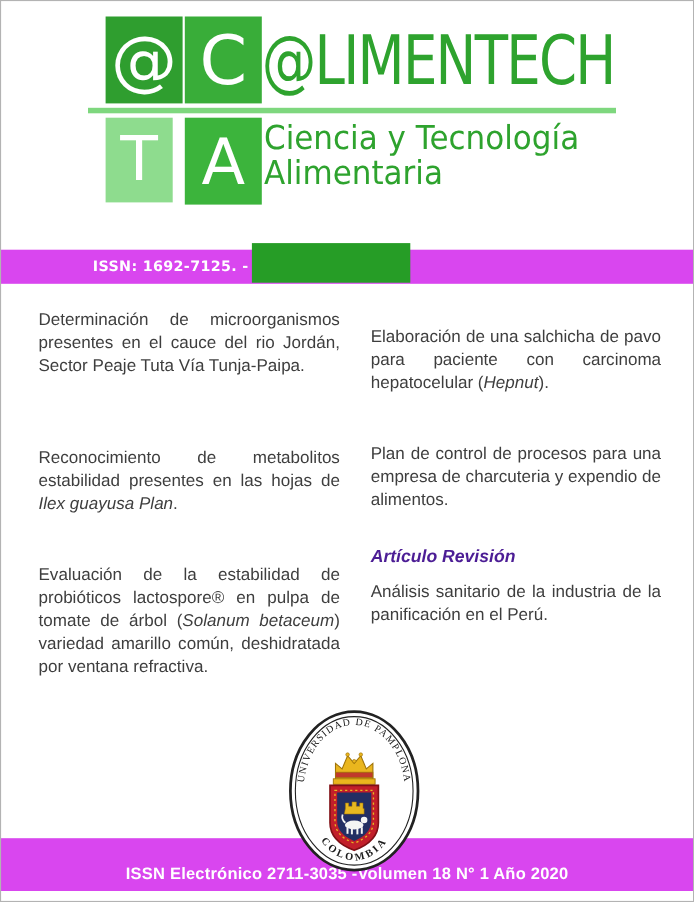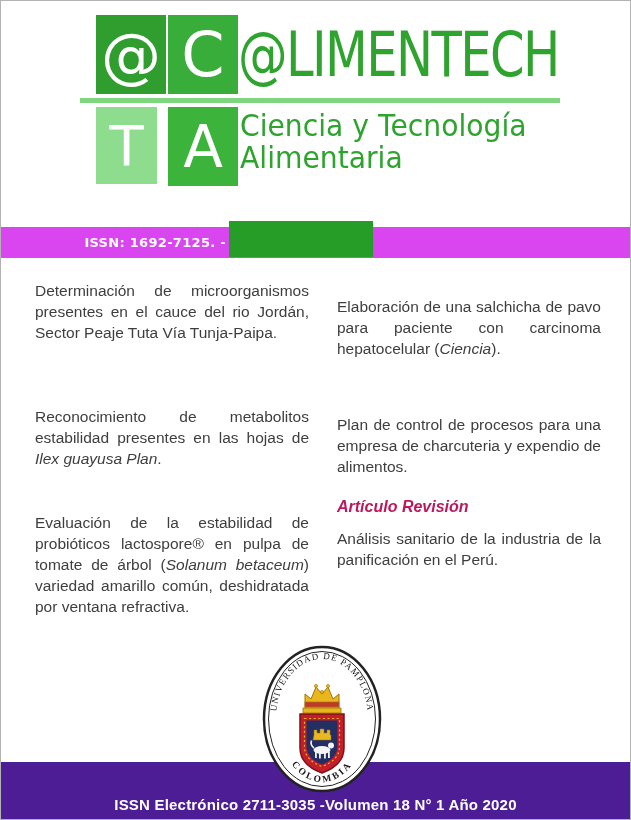--- a/index.html
+++ b/index.html
@@ -41,34 +41,34 @@
 
   
   .article{
     position:absolute;width:274px;color:#3e3e3e;font-size:15.5px;line-height:21px;
     text-align:justify;font-family:"Liberation Sans",sans-serif;
   }
   .art-l1{left:35px;top:280px;}
   .art-l2{left:35px;top:406px;}
   .art-l3{left:35px;top:512px;}
   .art-r1{left:337px;top:296px;width:264px;}
-  .art-r2{left:337px;top:402px;width:264px;margin-top:12px;}
+  .art-r2{left:337px;top:402px;width:264px;}
   .art-r3{left:337px;top:528px;width:264px;}
   .review-heading{
-    position:absolute;left:337px;top:498px;color:#be185d;
+    position:absolute;left:337px;top:498px;color:#4c1d95;
     font-size:16px;font-weight:bold;font-style:italic;
   }
 
   
   .seal{position:absolute;left:260px;top:644px;width:124px;height:150px;z-index:10;}
   .seal svg{display:block;width:124px;height:150px;}
   .seal-arc-text{font-family:"Liberation Serif",serif;fill:#1a1a1a;}
 
   
-  .footer-bar{position:absolute;left:0;top:762px;width:631px;height:58px;background:#4c1d95;z-index:5;}
+  .footer-bar{position:absolute;left:0;top:762px;width:631px;height:48px;background:#d946ef;z-index:5;}
   .footer-text{
     position:absolute;left:0;bottom:7px;width:100%;text-align:center;color:#fff;
     font-weight:bold;font-size:15px;letter-spacing:.2px;font-family:"Liberation Sans",sans-serif;
   }
 </style>
 </head>
 <body>
 
 <div class="page-frame"></div>
 
@@ -95,21 +95,21 @@
 
 <div class="issn-banner">
   <span class="banner-left">ISSN: 1692-7125. -</span>
 </div>
 <div class="banner-redaction"></div>
 
 <div class="article art-l1"><span>Determinación de microorganismos presentes en el cauce del rio Jordán, Sector Peaje Tuta Vía Tunja-Paipa.</span></div>
 <div class="article art-l2"><span>Reconocimiento de metabolitos estabilidad presentes en las hojas de </span><i>Ilex guayusa Plan</i><span>.</span></div>
 <div class="article art-l3"><span>Evaluación de la estabilidad de probióticos lactospore® en pulpa de tomate de árbol (</span><i>Solanum betaceum</i><span>) variedad amarillo común, deshidratada por ventana refractiva.</span></div>
 
-<div class="article art-r1"><span>Elaboración de una salchicha de pavo para paciente con carcinoma hepatocelular (</span><i>Ciencia</i><span>).</span></div>
+<div class="article art-r1"><span>Elaboración de una salchicha de pavo para paciente con carcinoma hepatocelular (</span><i>Hepnut</i><span>).</span></div>
 <div class="article art-r2"><span>Plan de control de procesos para una empresa de charcuteria y expendio de alimentos.</span></div>
 <div class="review-heading">Artículo Revisión</div>
 <div class="article art-r3"><span>Análisis sanitario de la industria de la panificación en el Perú.</span></div>
 
 <div class="seal">
   <svg viewBox="0 0 124 150" xmlns="http://www.w3.org/2000/svg">
     <defs>
       <path id="sealTopArc" d="M 16 75 A 46 60 0 1 1 108 75" fill="none"></path>
       <path id="sealBottomArc" d="M 20 80 A 42 58 0 0 0 104 80" fill="none"></path>
     </defs>

